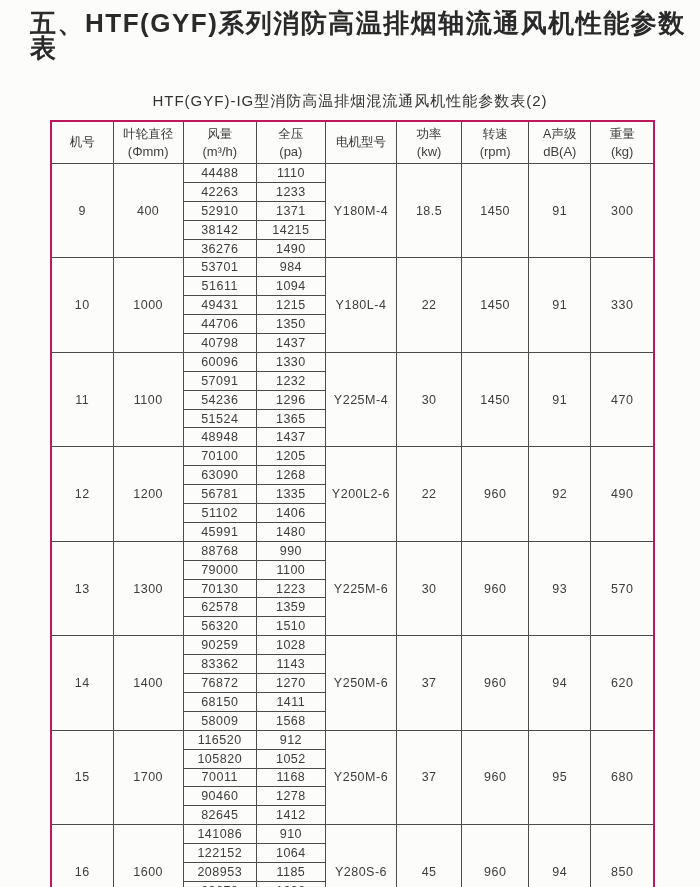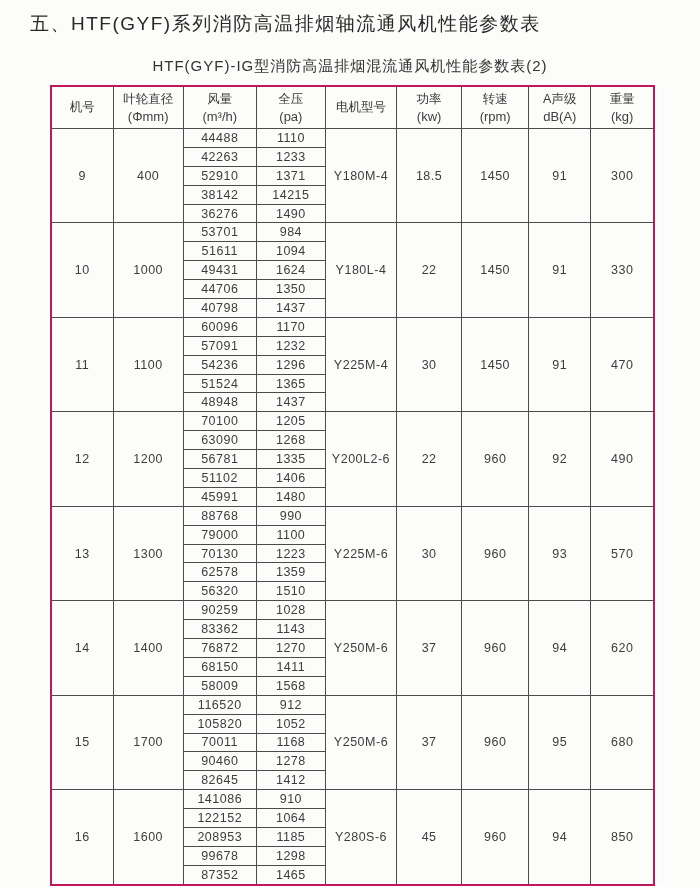--- a/index.html
+++ b/index.html
@@ -8,28 +8,28 @@
     width: 700px;
     height: 887px;
     background: #fcfcfb;
     overflow: hidden;
     font-family: "Liberation Sans", "DejaVu Sans", sans-serif;
     color: #3c3c3c;
   }
   .page { position: relative; width: 700px; height: 887px; }
   .doc-title {
     padding: 11px 0 0 30px;
-    font-size: 19px;
-    font-weight: normal;
+    font-size: 26px;
+    font-weight: bold;
     letter-spacing: 1.5px;
     color: #2a2a2a;
     line-height: 25px;
   }
   .doc-subtitle {
-    margin-top: 20px;
+    margin-top: 30px;
     text-align: center;
     font-size: 15px;
     letter-spacing: 1px;
     color: #333333;
     line-height: 20px;
   }
   table.perf {
     border-collapse: collapse;
     table-layout: fixed;
     margin: 9px 0 0 50px;
@@ -164,35 +164,35 @@
           <td rowspan="5">1450</td>
           <td rowspan="5">91</td>
           <td rowspan="5">330</td>
         </tr>
         <tr>
           <td>51611</td>
           <td>1094</td>
         </tr>
         <tr>
           <td>49431</td>
-          <td>1624</td>
+          <td>1215</td>
         </tr>
         <tr>
           <td>44706</td>
           <td>1350</td>
         </tr>
         <tr>
           <td>40798</td>
           <td>1437</td>
         </tr>
         <tr class="group-start">
           <td rowspan="5">11</td>
           <td rowspan="5">1100</td>
           <td>60096</td>
-          <td>1170</td>
+          <td>1330</td>
           <td rowspan="5">Y225M-4</td>
           <td rowspan="5">30</td>
           <td rowspan="5">1450</td>
           <td rowspan="5">91</td>
           <td rowspan="5">470</td>
         </tr>
         <tr>
           <td>57091</td>
           <td>1232</td>
         </tr>

